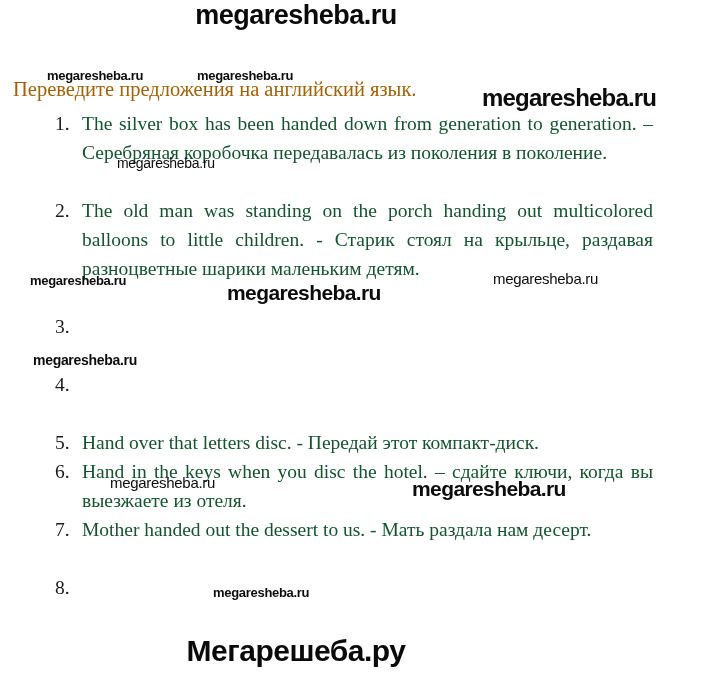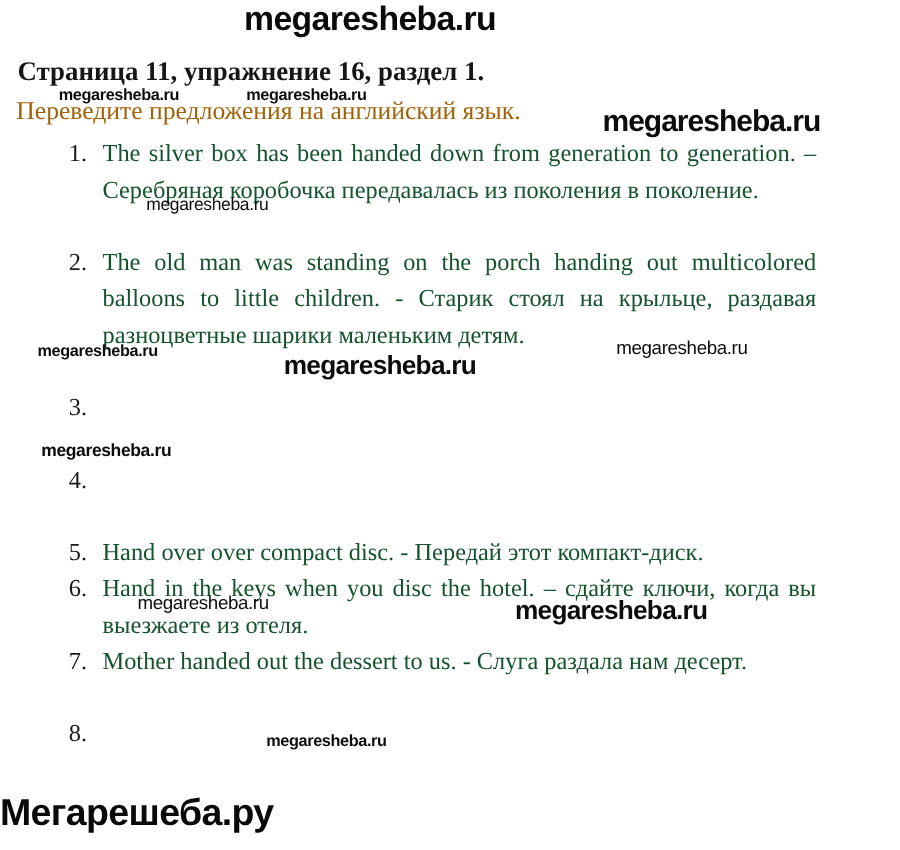--- a/index.html
+++ b/index.html
@@ -26,20 +26,21 @@
     text-align: center;
     font-family: "Liberation Sans", sans-serif;
     font-weight: 700;
     font-size: 27px;
     letter-spacing: -0.5px;
     color: #0a0a0a;
   }
   .brand-footer {
     position: absolute;
     top: 634px; left: 0; width: 100%;
+    text-align: center;
     font-family: "Liberation Sans", sans-serif;
     font-weight: 700;
     font-size: 30px;
     letter-spacing: -0.5px;
     color: #0a0a0a;
   }
 
   
   .heading {
     position: absolute;
@@ -109,48 +110,47 @@
   .wm10 { left: 412px; top: 477px; font-size: 21px; letter-spacing: -0.6px; }
   .wm11 { left: 213px; top: 585px; font-size: 13px; }
 </style>
 </head>
 <body>
 
 <div class="page">
 
   <div class="brand-top">megaresheba.ru</div>
 
-  <h1 class="heading">Страница 11, упражнение 16, раздел 1.</h1>
   <div class="subheading">Переведите предложения на английский язык.</div>
 
   <div class="item i1">
     <span class="num">1.</span>
     <div class="txt">The silver box has been handed down from generation to generation. – Серебряная коробочка передавалась из поколения в поколение.</div>
   </div>
   <div class="item i2">
     <span class="num">2.</span>
     <div class="txt">The old man was standing on the porch handing out multicolored balloons to little children. - Старик стоял на крыльце, раздавая разноцветные шарики маленьким детям.</div>
   </div>
   <div class="item i3">
     <span class="num">3.</span>
   </div>
   <div class="item i4">
     <span class="num">4.</span>
   </div>
   <div class="item i5">
     <span class="num">5.</span>
-    <div class="txt">Hand over over compact disc. - Передай этот компакт-диск.</div>
+    <div class="txt">Hand over that letters disc. - Передай этот компакт-диск.</div>
   </div>
   <div class="item i6">
     <span class="num">6.</span>
     <div class="txt">Hand in the keys when you disc the hotel. – сдайте ключи, когда вы выезжаете из отеля.</div>
   </div>
   <div class="item i7">
     <span class="num">7.</span>
-    <div class="txt">Mother handed out the dessert to us. - Слуга раздала нам десерт.</div>
+    <div class="txt">Mother handed out the dessert to us. - Мать раздала нам десерт.</div>
   </div>
   <div class="item i8">
     <span class="num">8.</span>
   </div>
 
   <div class="wm wm-b wm1">megaresheba.ru</div>
   <div class="wm wm-b wm2">megaresheba.ru</div>
   <div class="wm wm-b wm3">megaresheba.ru</div>
   <div class="wm wm4">megaresheba.ru</div>
   <div class="wm wm-b wm5">megaresheba.ru</div>

